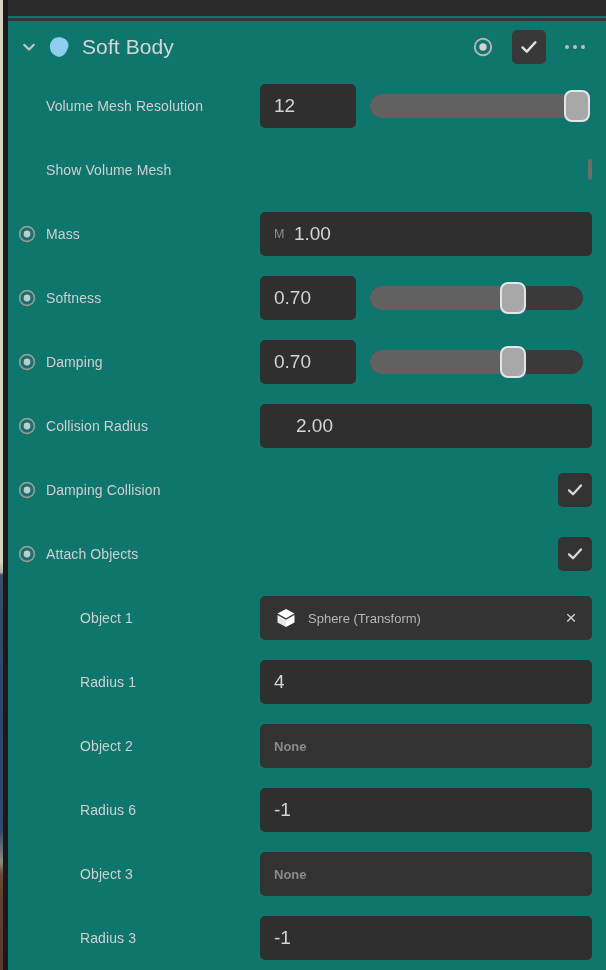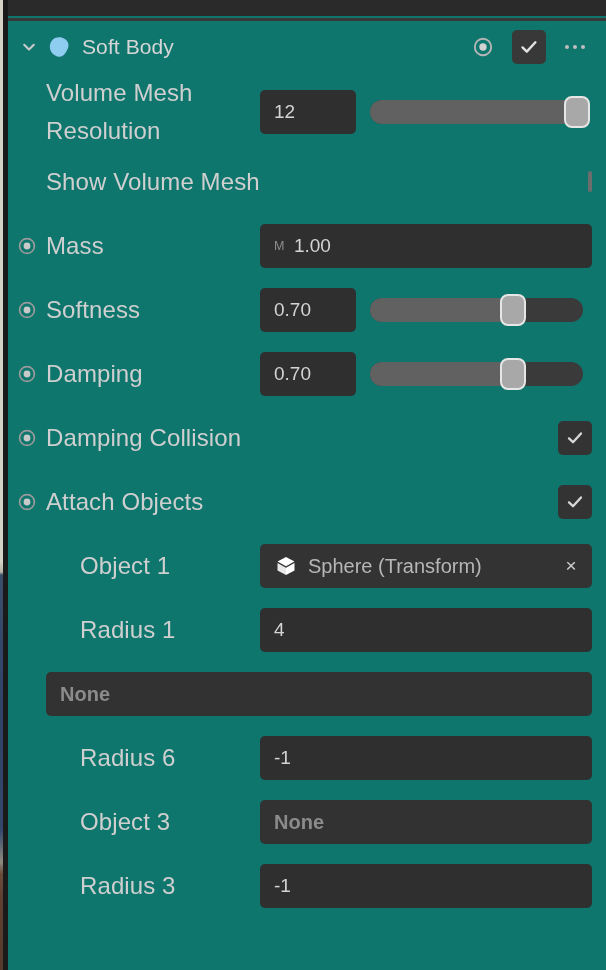--- a/index.html
+++ b/index.html
@@ -132,22 +132,22 @@
   .bullet {
     width: 22px; height: 22px;
     flex: none;
     display: flex; align-items: center; justify-content: center;
     margin-right: 8px;
   }
   .bullet.empty { visibility: hidden; }
 
   .label {
     color: #cfcfcf;
-    font-size: 24px;
-    line-height: 38px;
+    font-size: 14px;
+    line-height: 26px;
     width: 214px;
     flex: none;
     letter-spacing: .1px;
   }
   .label.indent { padding-left: 34px; width: 180px; }
   .label.wrap { white-space: normal; }
 
   .ctl {
     flex: 1 1 auto;
     display: flex;
@@ -253,21 +253,21 @@
   }
   .objfield.empty { background: #323232; }
   .objfield .oicon {
     width: 24px; height: 24px;
     margin-right: 10px;
     flex: none;
     display: flex; align-items: center; justify-content: center;
   }
   .objfield .oname {
     color: #b6b6b6;
-    font-size: 20px;
+    font-size: 13px;
     white-space: nowrap;
     overflow: hidden;
     text-overflow: ellipsis;
   }
   .objfield .oname.muted { color: #8b8b8b; font-weight: bold; }
   .objfield .ospacer { flex: 1 1 auto; }
   .objfield .oclear {
     color: #d0d0d0;
     font-size: 19px;
     width: 22px;
@@ -406,20 +406,34 @@
           </span>
           <span class="label wrap">Damping</span>
           <div class="ctl">
             <div class="numfield w-small">
               <span class="val">0.70</span>
             </div>
             <div class="slider">
               <span class="track"></span>
               <span class="fill" style="width:67%"></span>
               <span class="knob" style="left:67%"></span>
+            </div>
+          </div>
+        </div>
+        <div class="row">
+          <span class="bullet">
+            <svg width="20" height="20" viewBox="0 0 20 20">
+              <circle cx="10" cy="10" r="7.4" fill="none" stroke="#9a9a9a" stroke-width="1.7"></circle>
+              <circle cx="10" cy="10" r="3.4" fill="#c9c9c9"></circle>
+            </svg>
+          </span>
+          <span class="label wrap">Collision Radius</span>
+          <div class="ctl">
+            <div class="numfield w-full">
+              <span class="val pad">2.00</span>
             </div>
           </div>
         </div>
         <div class="row">
           <span class="bullet">
             <svg width="20" height="20" viewBox="0 0 20 20">
               <circle cx="10" cy="10" r="7.4" fill="none" stroke="#9a9a9a" stroke-width="1.7"></circle>
               <circle cx="10" cy="10" r="3.4" fill="#c9c9c9"></circle>
             </svg>
           </span>
@@ -485,20 +499,21 @@
             </div>
           </div>
         </div>
         <div class="row">
           <span class="bullet empty">
             <svg width="20" height="20" viewBox="0 0 20 20">
               <circle cx="10" cy="10" r="7.4" fill="none" stroke="#9a9a9a" stroke-width="1.7"></circle>
               <circle cx="10" cy="10" r="3.4" fill="#c9c9c9"></circle>
             </svg>
           </span>
+          <span class="label wrap indent">Object 2</span>
           <div class="ctl">
             <div class="objfield empty">
               <span class="oname muted">None</span>
               <span class="ospacer"></span>
             </div>
           </div>
         </div>
         <div class="row">
           <span class="bullet empty">
             <svg width="20" height="20" viewBox="0 0 20 20">

